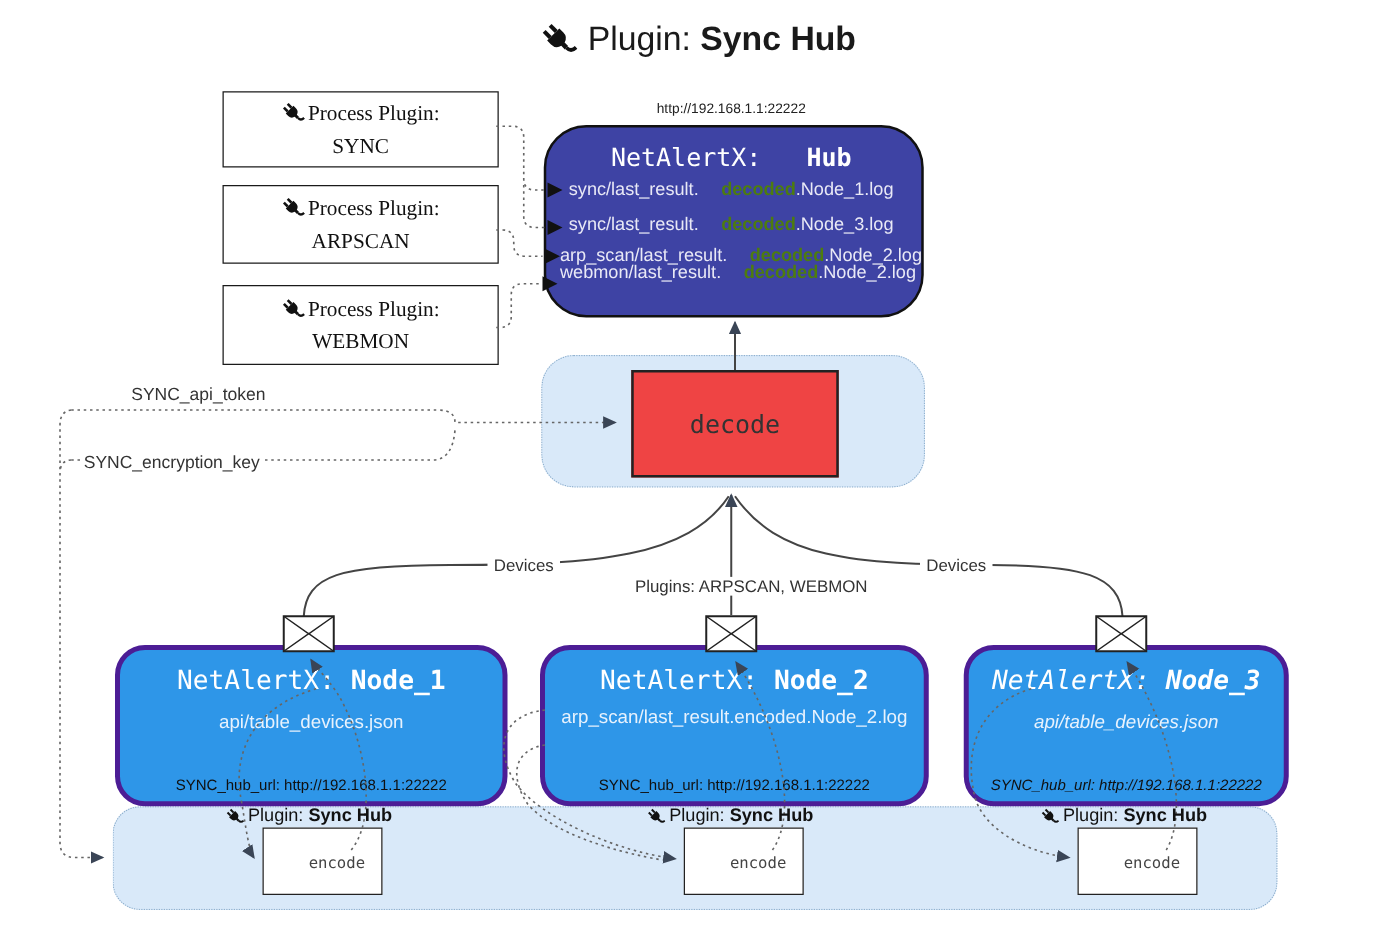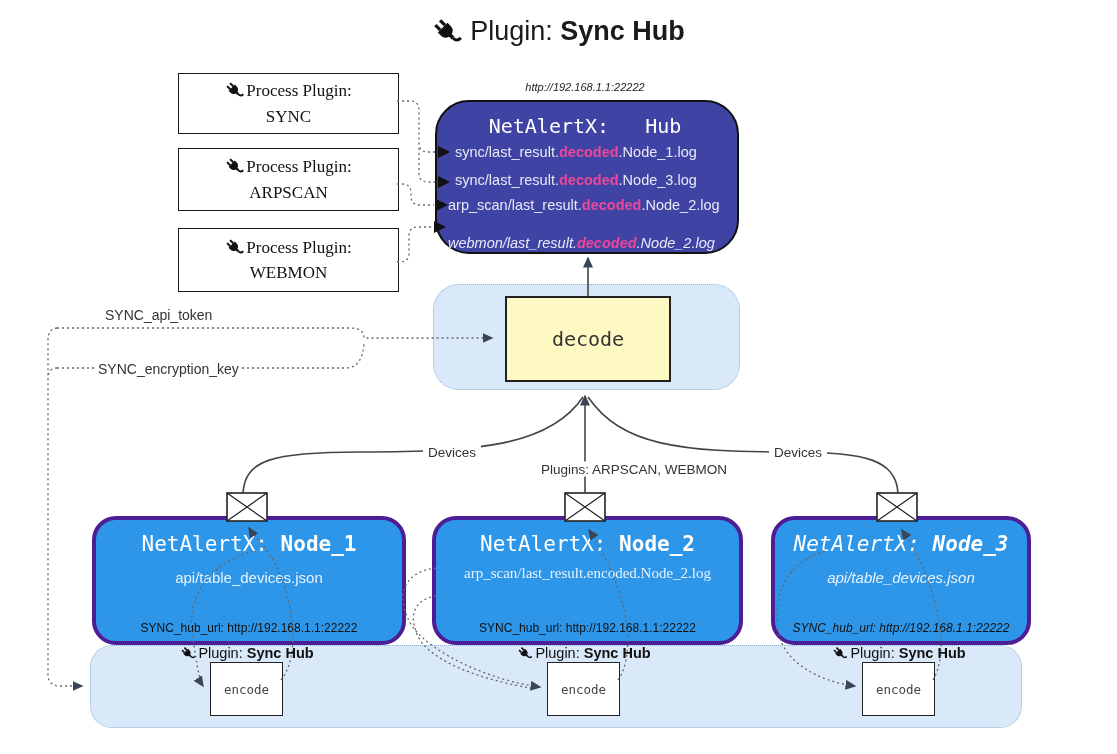--- a/index.html
+++ b/index.html
@@ -13,50 +13,50 @@
   
   .pbox{left:178px;width:219px;background:#fff;border:1.6px solid #1a1a1a;z-index:2;
         display:flex;flex-direction:column;align-items:center;justify-content:center;
         font-family:Liberation Serif, serif;font-size:17px;line-height:1.5;color:#111;}
   .pbox .l1{display:flex;align-items:center;gap:2px;}
   
   #hub{left:435px;top:100px;width:300px;height:150px;border-radius:34px;
        background:var(--hub-fill,#3E43A4);border:2px solid #111;z-index:2;}
   #hub-title{left:435px;top:114px;width:300px;text-align:center;z-index:2;
              font-family:"DejaVu Sans Mono","Liberation Mono",monospace;font-size:20px;color:#fff;}
-  #hub-title .bold{font-weight:400;margin-left:24px;}
+  #hub-title .bold{font-weight:700;margin-left:24px;}
   .hubline{left:455px;width:275px;z-index:2;font-size:14.5px;color:#E9E9F6;white-space:nowrap;}
-  .hubline b{color:#ec4899;}
-  #hub-url{left:435px;top:81px;width:300px;text-align:center;font-size:11px;color:#222;z-index:2;font-style:italic;}
+  .hubline b{color:#4d7c0f;margin-left:18px;}
+  #hub-url{left:435px;top:81px;width:300px;text-align:center;font-size:11px;color:#222;z-index:2;}
   
   .band{background:var(--band-fill,#D9E9F9);border:1.6px dotted var(--band-border,#8FB0CE);z-index:1;}
   #decode-band{left:433px;top:284px;width:305px;height:104px;border-radius:26px;}
-  #decode-box{left:505px;top:296px;width:162px;height:82px;background:#fef9c3;border:2px solid #222;z-index:2;
+  #decode-box{left:505px;top:296px;width:162px;height:82px;background:#ef4444;border:2px solid #222;z-index:2;
               display:flex;align-items:center;justify-content:center;
               font-family:"DejaVu Sans Mono","Liberation Mono",monospace;font-size:20px;color:#333;}
   
   .line-label{transform:translate(-50%,-50%);background:#fff;padding:0 5px;font-size:13.5px;color:#333;
-              white-space:nowrap;z-index:4;margin-left:33px;}
+              white-space:nowrap;z-index:4;}
   .token-label{background:#fff;padding:0 3px;font-size:14px;color:#333;white-space:nowrap;z-index:4;}
   
   .node{top:516px;height:121px;border-radius:24px;background:var(--node-fill,#2E96E8);
         border:4px solid #4c1d95;z-index:2;}
   .node-title{width:100%;text-align:center;margin-top:12px;color:#fff;
               font-family:"DejaVu Sans Mono","Liberation Mono",monospace;font-size:21px;}
   .node-title .bold{font-weight:700;}
   .node-line{position:absolute;width:100%;text-align:center;font-size:15px;color:#E8F2FD;white-space:nowrap;}
   .node-footer{position:absolute;bottom:6px;width:100%;text-align:center;font-size:12px;color:#101010;}
   
   #bottom-band{left:90px;top:645px;width:930px;height:81px;border-radius:22px;}
   .enc-label{transform:translate(-50%,-50%);display:flex;align-items:center;gap:3px;
              font-size:14.5px;color:#111;white-space:nowrap;z-index:4;}
   .enc-label .bold{font-weight:700;}
   .enc-box{top:662px;width:71px;height:52px;background:#fff;border:1.6px solid #222;z-index:2;
            display:flex;align-items:center;justify-content:center;
-           font-family:"DejaVu Sans Mono","Liberation Mono",monospace;font-size:12.5px;color:#444;}
+           font-family:"DejaVu Sans Mono","Liberation Mono",monospace;font-size:12.5px;color:#444;padding-left:23px;}
   #connectors{left:0;top:0;z-index:3;pointer-events:none;}
   .plug svg{display:block;}
 </style>
 </head>
 <body>
 
 <div id="canvas">
 
   <div id="title" class="abs">
     <span class="plug">
@@ -120,40 +120,40 @@
       </span>
     <span>WEBMON</span>
   </div>
 
   <div id="hub-url" class="abs">http://192.168.1.1:22222</div>
   <div id="hub" class="abs"></div>
   <div id="hub-title" class="abs"><span>NetAlertX: </span><span class="bold">Hub</span></div>
   <div class="hubline abs" style="top:144px;"><span>sync/last_result.</span><b>decoded</b><span>.Node_1.log</span></div>
   <div class="hubline abs" style="top:172px;"><span>sync/last_result.</span><b>decoded</b><span>.Node_3.log</span></div>
   <div class="hubline abs" style="top:197px;left:448px;"><span>arp_scan/last_result.</span><b>decoded</b><span>.Node_2.log</span></div>
-  <div class="hubline abs" style="top:235px;left:448px;font-style:italic;"><span>webmon/last_result.</span><b>decoded</b><span>.Node_2.log</span></div>
+  <div class="hubline abs" style="top:210px;left:448px;"><span>webmon/last_result.</span><b>decoded</b><span>.Node_2.log</span></div>
 
   <div id="decode-band" class="band abs"></div>
   <div id="decode-box" class="abs">decode</div>
 
   <div class="token-label abs" style="left:102px;top:307px;">SYNC_api_token</div>
-  <div class="token-label abs" style="left:64px;top:361px;margin-left:31px;">SYNC_encryption_key</div>
+  <div class="token-label abs" style="left:64px;top:361px;">SYNC_encryption_key</div>
 
   <div class="line-label abs" style="left:419px;top:452px;">Devices</div>
   <div class="line-label abs" style="left:765px;top:452px;">Devices</div>
   <div class="line-label abs" style="left:601px;top:469px;">Plugins: ARPSCAN, WEBMON</div>
 
   <div class="node abs" style="left:92px;width:306px;">
     <div class="node-title"><span>NetAlertX: </span><span class="bold">Node_1</span></div>
     <div class="node-line" style="top:49px;">api/table_devices.json</div>
     <div class="node-footer">SYNC_hub_url: http://192.168.1.1:22222</div>
   </div>
   <div class="node abs" style="left:432px;width:303px;">
     <div class="node-title"><span>NetAlertX: </span><span class="bold">Node_2</span></div>
-    <div class="node-line" style="top:45px;font-family:Liberation Serif, serif;">arp_scan/last_result.encoded.Node_2.log</div>
+    <div class="node-line" style="top:45px;">arp_scan/last_result.encoded.Node_2.log</div>
     <div class="node-footer">SYNC_hub_url: http://192.168.1.1:22222</div>
   </div>
   <div class="node abs" style="left:771px;width:252px;font-style:italic;">
     <div class="node-title"><span>NetAlertX: </span><span class="bold">Node_3</span></div>
     <div class="node-line" style="top:49px;">api/table_devices.json</div>
     <div class="node-footer">SYNC_hub_url: http://192.168.1.1:22222</div>
   </div>
 
   <div id="bottom-band" class="band abs"></div>
   <div class="enc-label abs" style="left:247px;top:653px;">

